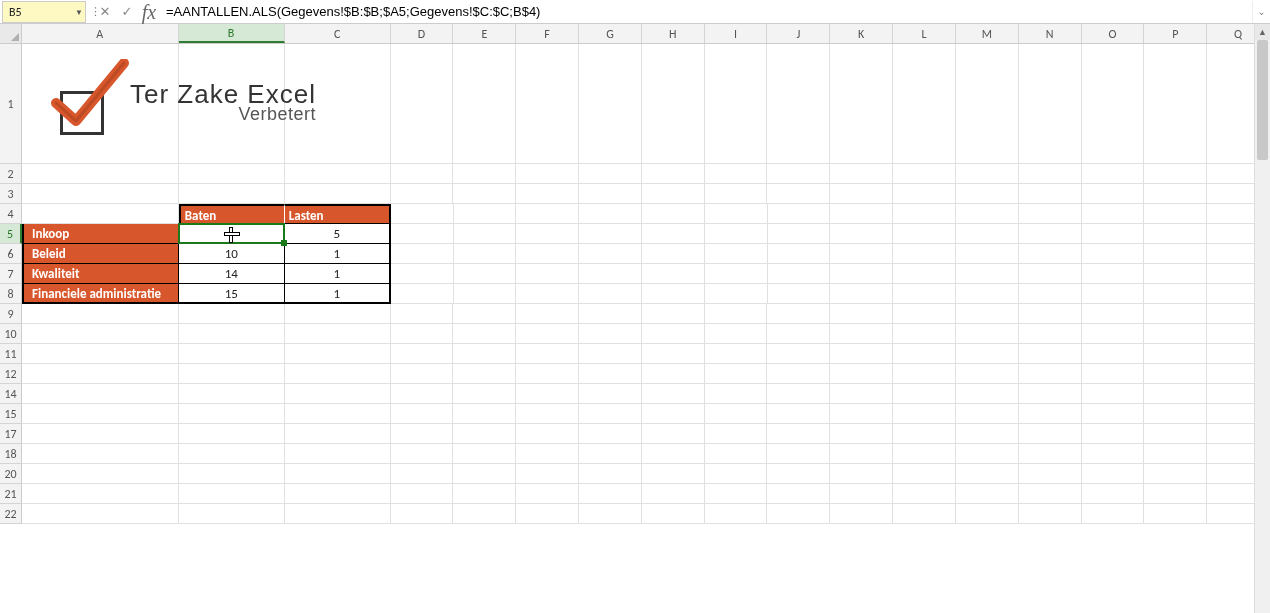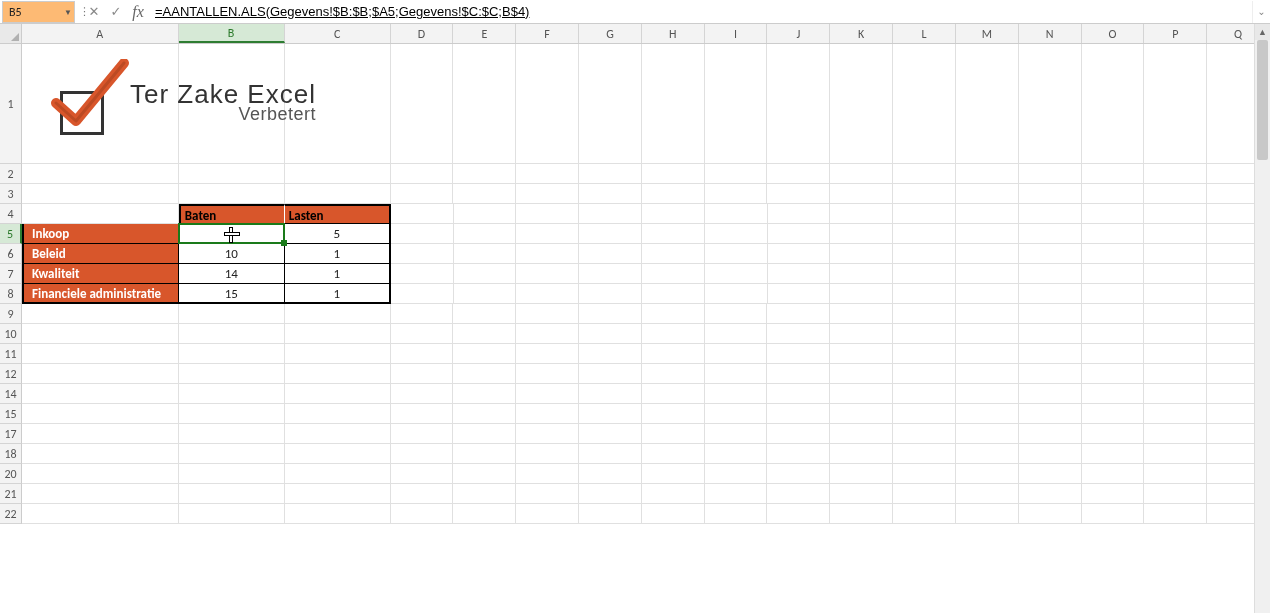--- a/index.html
+++ b/index.html
@@ -15,26 +15,26 @@
     }
     
     .formula-bar {
       display: flex;
       align-items: center;
       height: 24px;
       border-bottom: 1px solid #ccc;
       background: #fff;
     }
     .name-box {
-      width: 73px;
+      width: 84px;
       height: 22px;
       line-height: 22px;
       padding-left: 6px;
       border: 1px solid #ccc;
-      background: #fdba74;
+      background: #fef9c3;
       font-size: 12px;
       margin-left: 2px;
       display: flex;
       align-items: center;
       justify-content: space-between;
       padding-right: 2px;
       gap: 20px;
     }
     .name-box .dd { font-size: 8px; color: #555; }
     .fb-sep {
@@ -48,33 +48,32 @@
       width: 22px;
       text-align: center;
       color: #888;
       font-size: 13px;
       height: 22px;
       line-height: 22px;
     }
     .fb-btn.fx {
       font-style: italic;
       font-family: 'Times New Roman', serif;
-      font-size: 16px;
+      font-size: 20px;
       color: #666;
     }
     .formula-input {
       flex: 1;
       height: 22px;
       line-height: 22px;
       padding-left: 6px;
       border: none;
       outline: none;
       font-size: 13px;
       background: #fff;
-      text-decoration: underline;
     }
     .fb-expand {
       width: 18px;
       text-align: center;
       color: #888;
       font-size: 10px;
       border-left: 1px solid #eee;
       height: 22px;
       line-height: 22px;
     }
@@ -159,21 +158,21 @@
 
     
     .cA { width: 160px; }
     .cB { width: 108px; }
     .cC { width: 108px; }
     .cNarrow { width: 64px; }
 
     
     .th-top {
       background: #D8562B !important;
-      color: #000000;
+      color: #ffffff;
       font-weight: bold;
       border-right: 1px solid #fff;
       border-top: 2px solid #000;
       border-bottom: 1px solid #000;
       padding-left: 4px;
     }
     .th-top.first { border-left: 2px solid #000; }
     .th-top.last { border-right: 2px solid #000 !important; }
     .th-side {
       background: #D8562B !important;

